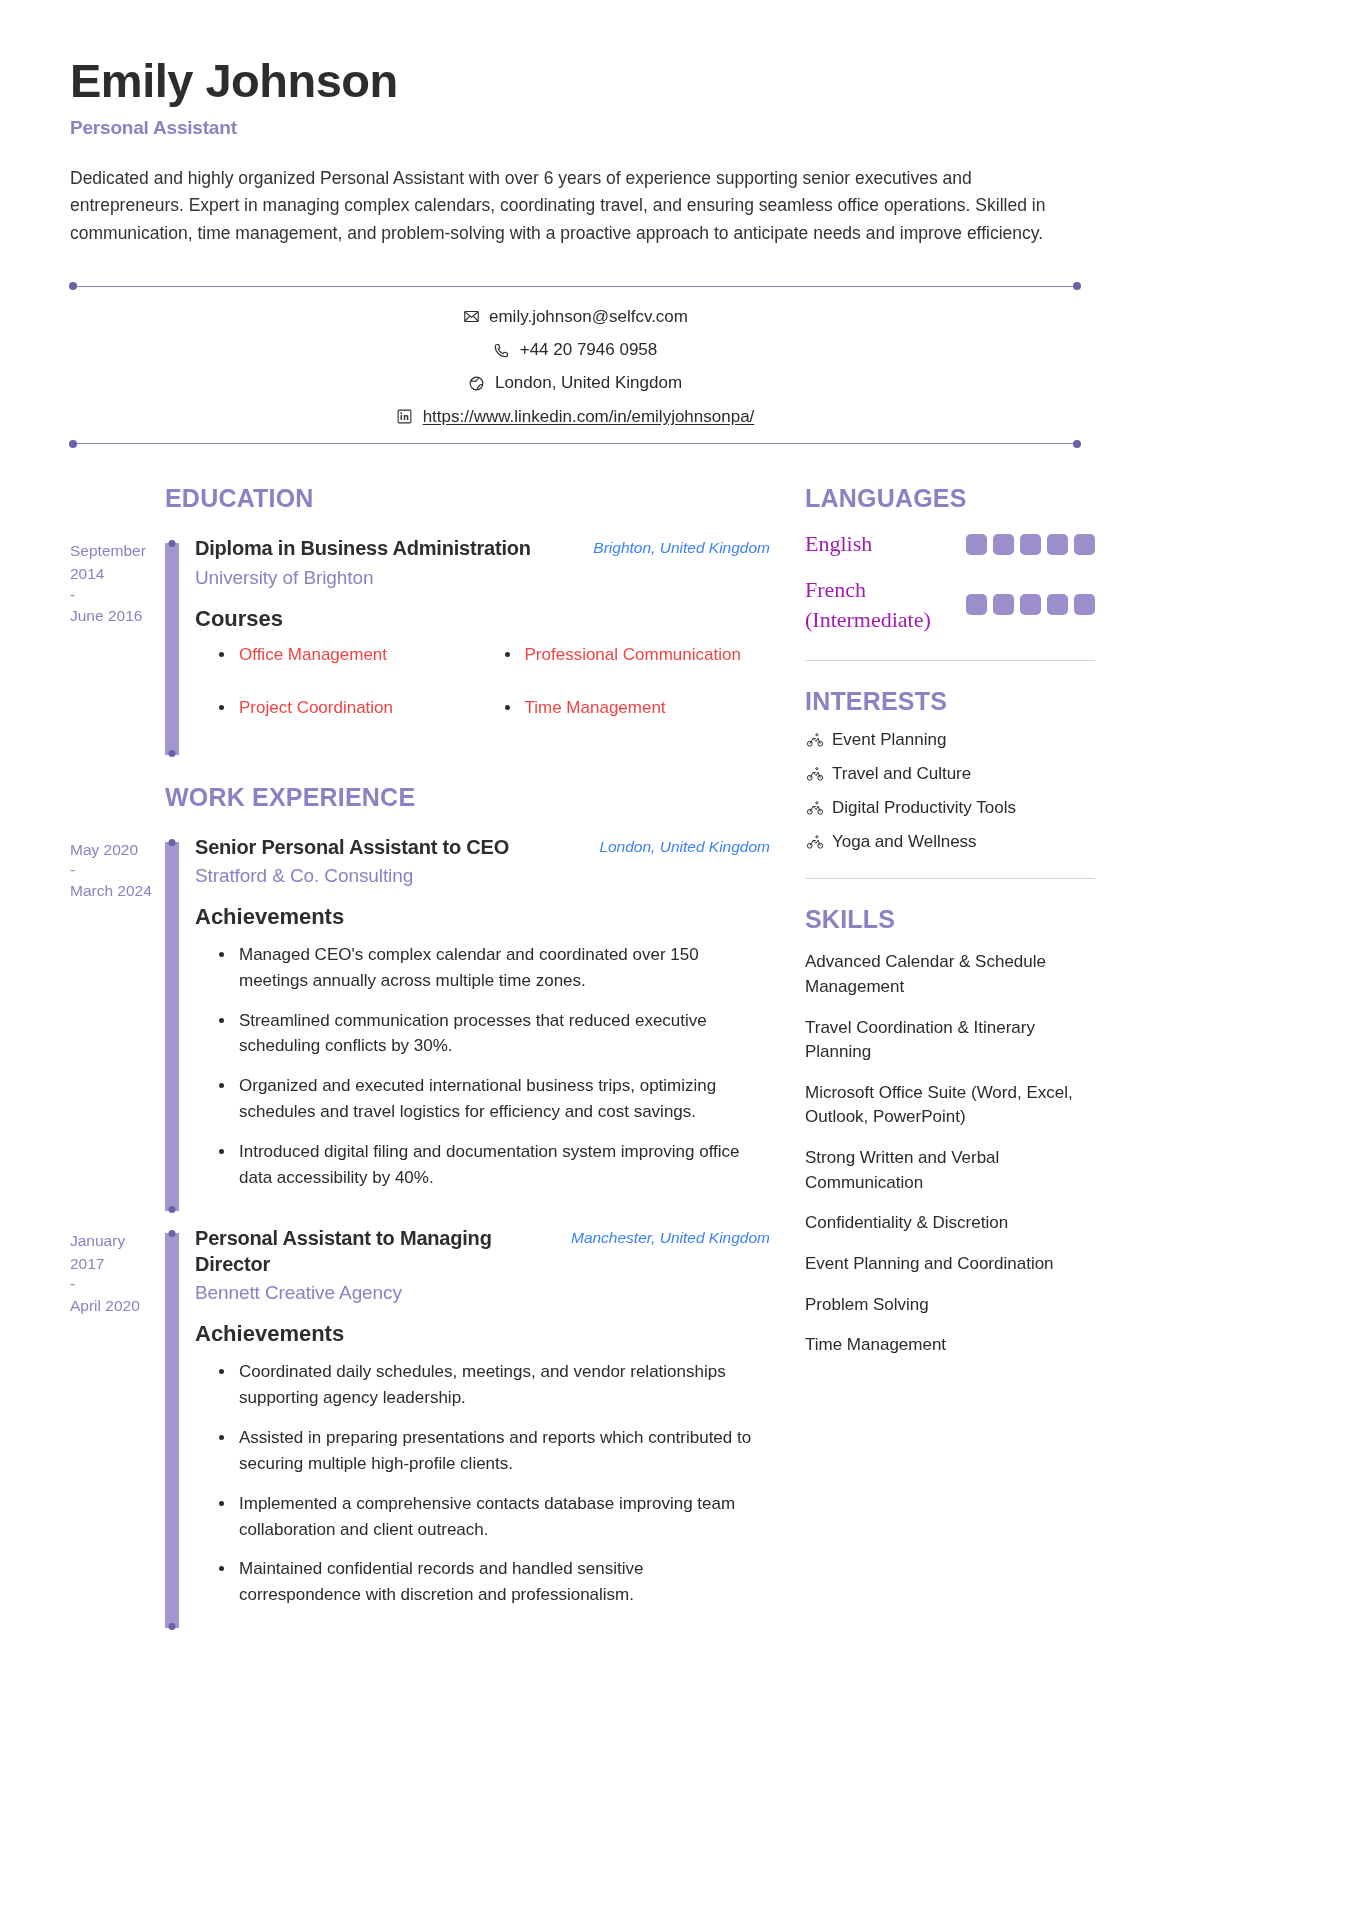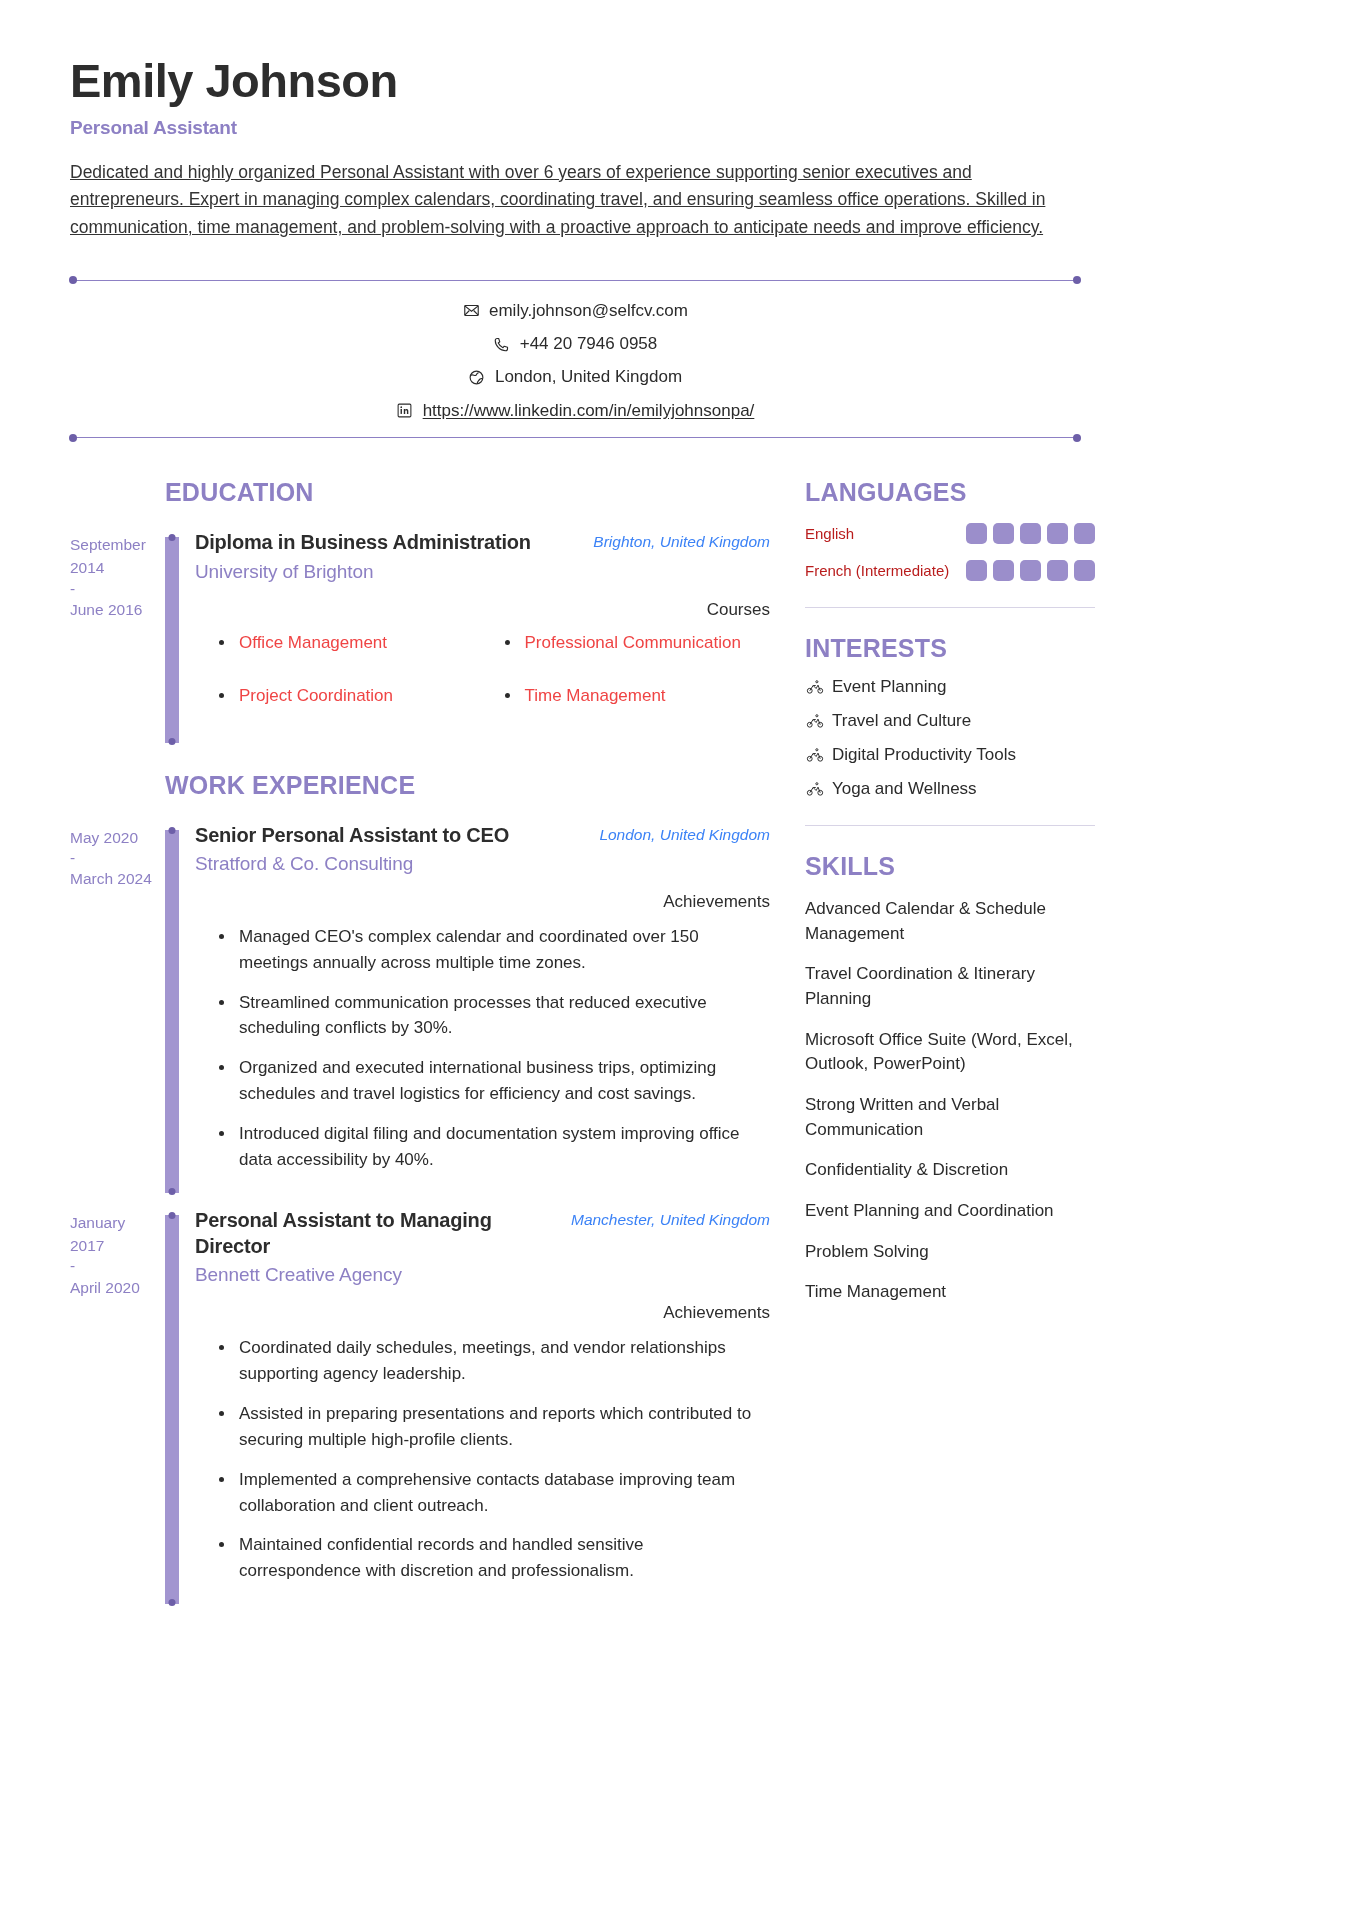--- a/index.html
+++ b/index.html
@@ -30,26 +30,25 @@
     line-height: 1.1;
   }
   .job-title {
     font-size: 19px;
     font-weight: 800;
     color: #8d80c4;
     margin-top: 10px;
     letter-spacing: -0.2px;
   }
   .summary {
-    margin-top: 20px;
+    margin-top: 26px;
     font-size: 17.5px;
     line-height: 1.58;
     color: #333333;
     max-width: 1210px;
-    text-decoration: underline;
   }
 
   
   .contact-block {
     margin-top: 38px;
     position: relative;
     padding: 0 0 0 0;
   }
   .rule {
     position: relative;
@@ -192,25 +191,24 @@
     padding-top: 4px;
     font-style: italic;
   }
   .entry-org {
     font-size: 19px;
     color: #8d80c4;
     margin-top: 5px;
     letter-spacing: -0.1px;
   }
   .sub-label {
-    font-size: 17px;
-    font-weight: 400;
+    font-size: 22px;
+    font-weight: 700;
     color: #2d2d2d;
     margin-top: 17px;
-    text-align: right;
   }
 
   ul.bullets {
     list-style: none;
     margin-top: 12px;
     padding-left: 22px;
   }
   ul.bullets li {
     position: relative;
     padding-left: 22px;
@@ -266,24 +264,25 @@
   }
 
   .lang-row {
     display: flex;
     align-items: center;
     justify-content: space-between;
     gap: 10px;
     margin-top: 16px;
   }
   .lang-name {
-    font-size: 15px;
-    color: #b91c1c;
+    font-size: 22px;
+    color: #a21caf;
     line-height: 1.35;
     flex: 1;
+    font-family: Liberation Serif, serif;
   }
   .lang-dots { display: flex; gap: 6px; flex: 0 0 auto; }
   .lang-dots span {
     width: 21px;
     height: 21px;
     border-radius: 5px;
     background: #9b8ecb;
     display: block;
   }
 

